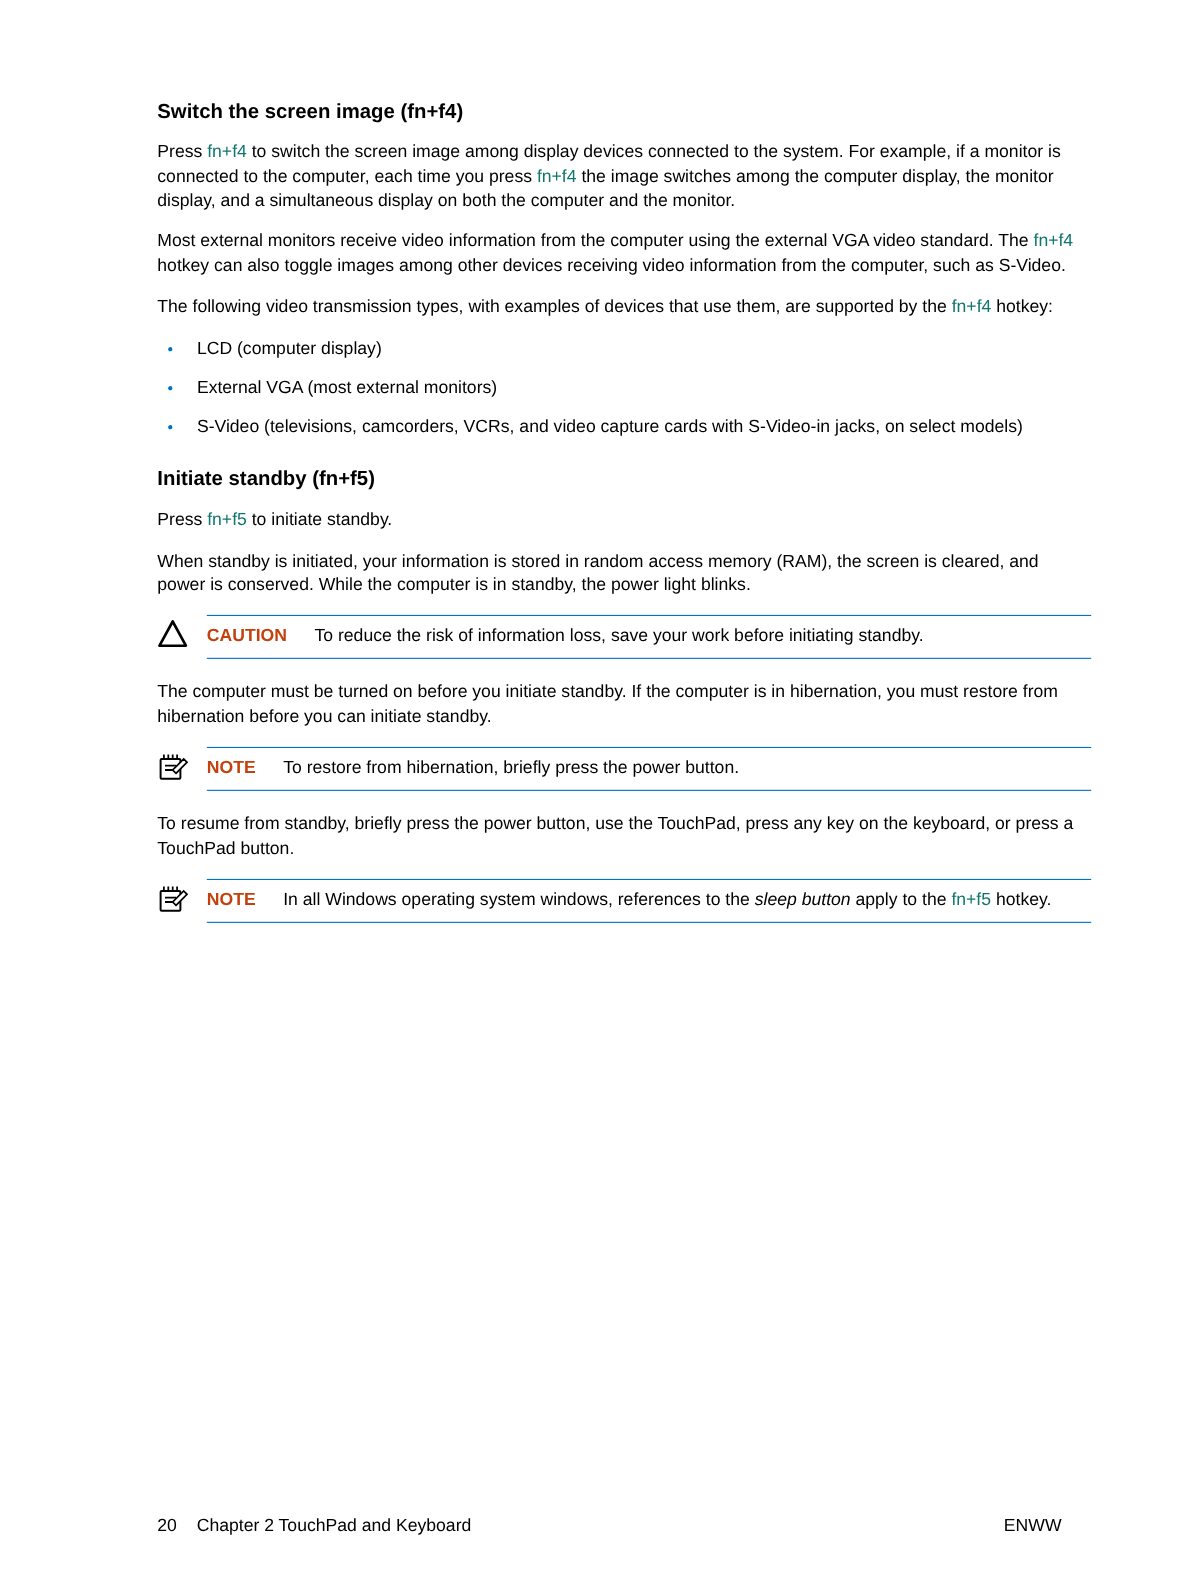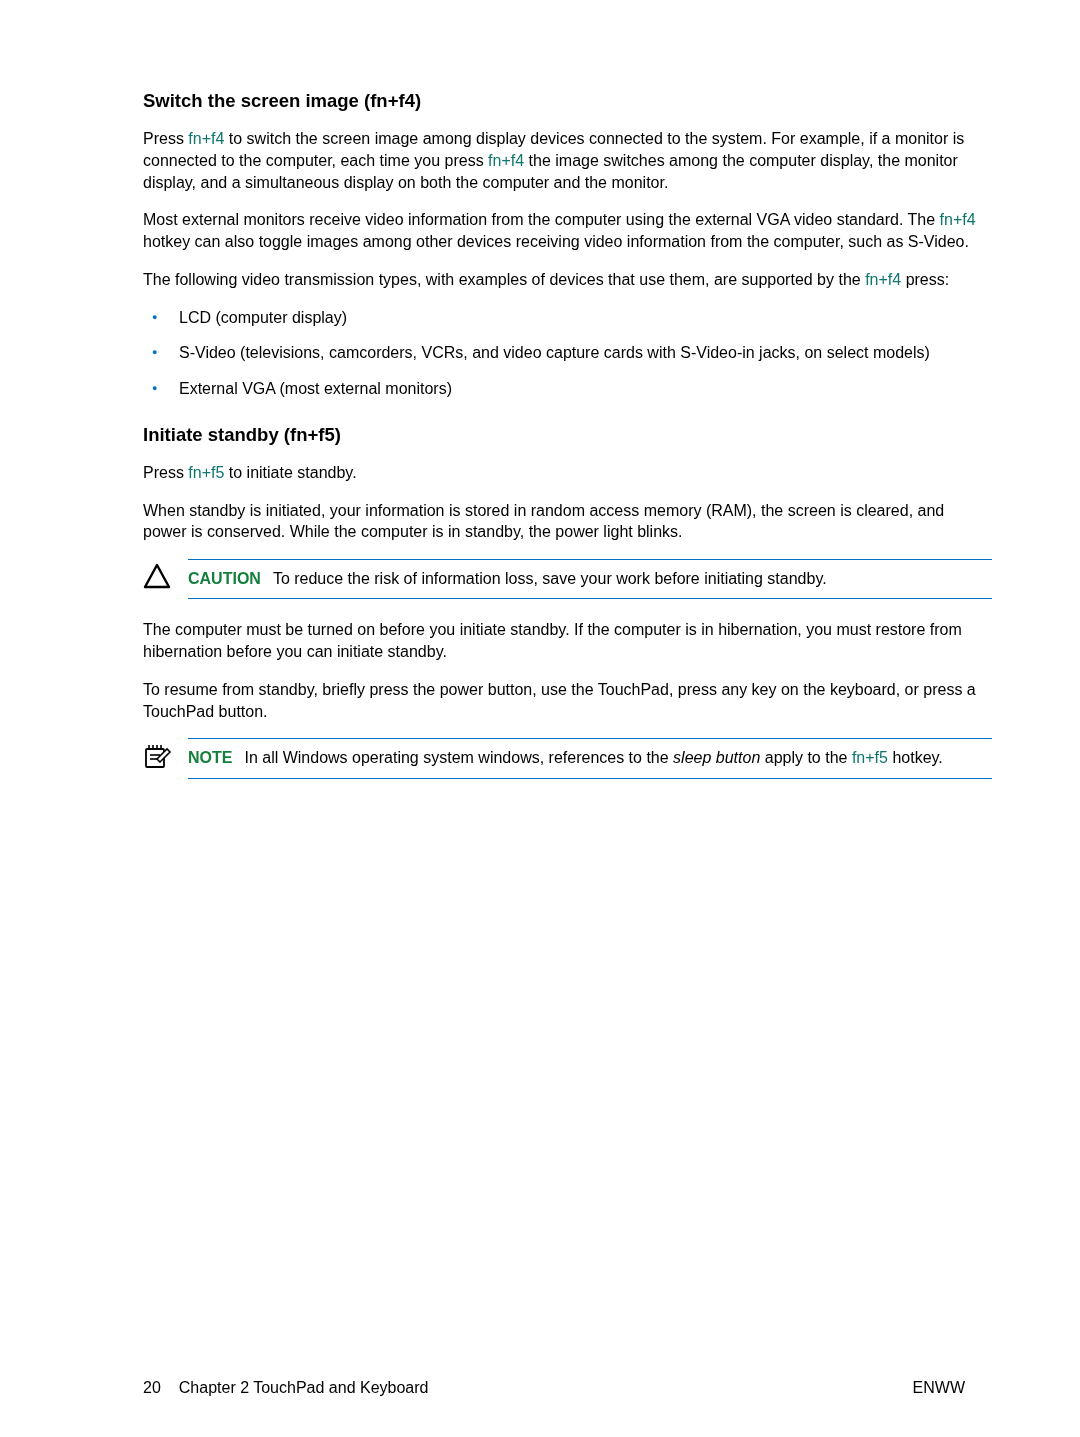--- a/index.html
+++ b/index.html
@@ -59,23 +59,23 @@
     padding-top: 4px;
   }
   .callout .text-col {
     flex: 1;
     border-top: 1px solid #0071c5;
     border-bottom: 1px solid #0071c5;
     padding: 8px 0;
     line-height: 1.4;
   }
   .callout-label {
-    color: #15803d;
+    color: #c2410c;
     font-weight: bold;
-    margin-right: 12px;
+    margin-right: 25px;
   }
   .italic { font-style: italic; }
   .footer {
     position: absolute;
     bottom: 40px;
     left: 143px;
     right: 115px;
     display: flex;
     justify-content: space-between;
     font-size: 16px;
@@ -92,27 +92,27 @@
 
   <p>
     <span>Press </span><span class="hotkey">fn+f4</span><span> to switch the screen image among display devices connected to the system. For example, if a monitor is connected to the computer, each time you press </span><span class="hotkey">fn+f4</span><span> the image switches among the computer display, the monitor display, and a simultaneous display on both the computer and the monitor.</span>
   </p>
 
   <p>
     <span>Most external monitors receive video information from the computer using the external VGA video standard. The </span><span class="hotkey">fn+f4</span><span> hotkey can also toggle images among other devices receiving video information from the computer, such as S-Video.</span>
   </p>
 
   <p>
-    <span>The following video transmission types, with examples of devices that use them, are supported by the </span><span class="hotkey">fn+f4</span><span> press:</span>
+    <span>The following video transmission types, with examples of devices that use them, are supported by the </span><span class="hotkey">fn+f4</span><span> hotkey:</span>
   </p>
 
   <ul class="bullets">
     <li>LCD (computer display)</li>
+    <li>External VGA (most external monitors)</li>
     <li>S-Video (televisions, camcorders, VCRs, and video capture cards with S-Video-in jacks, on select models)</li>
-    <li>External VGA (most external monitors)</li>
   </ul>
 
   <h2 class="section-heading">Initiate standby (fn+f5)</h2>
 
   <p>
     <span>Press </span><span class="hotkey">fn+f5</span><span> to initiate standby.</span>
   </p>
 
   <p>When standby is initiated, your information is stored in random access memory (RAM), the screen is cleared, and power is conserved. While the computer is in standby, the power light blinks.</p>
 
@@ -122,20 +122,37 @@
           <path d="M14 2 L26 24 L2 24 Z" fill="none" stroke="#000" stroke-width="2.4" stroke-linejoin="round"></path>
         </svg>
     </div>
     <div class="text-col">
       <span class="callout-label">CAUTION</span><span>To reduce the risk of information loss, save your work before initiating standby.</span>
     </div>
   </div>
 
   <p>The computer must be turned on before you initiate standby. If the computer is in hibernation, you must restore from hibernation before you can initiate standby.</p>
 
+  <div class="callout">
+    <div class="icon-col">
+      <svg width="30" height="28" viewBox="0 0 30 28">
+        <rect x="3" y="7" width="18" height="18" rx="1" fill="none" stroke="#000" stroke-width="1.8"></rect>
+        <line x1="7" y1="13" x2="17" y2="13" stroke="#000" stroke-width="1.6"></line>
+        <line x1="7" y1="17" x2="14" y2="17" stroke="#000" stroke-width="1.6"></line>
+        <line x1="6" y1="7" x2="6" y2="3" stroke="#000" stroke-width="1.6"></line>
+        <line x1="10" y1="7" x2="10" y2="3" stroke="#000" stroke-width="1.6"></line>
+        <line x1="14" y1="7" x2="14" y2="3" stroke="#000" stroke-width="1.6"></line>
+        <line x1="18" y1="7" x2="18" y2="3" stroke="#000" stroke-width="1.6"></line>
+        <path d="M17 20 L27 10 L24 7 L14 17 Z" fill="#fff" stroke="#000" stroke-width="1.6"></path>
+      </svg>
+    </div>
+    <div class="text-col">
+      <span class="callout-label">NOTE</span><span>To restore from hibernation, briefly press the power button.</span>
+    </div>
+  </div>
 
   <p>To resume from standby, briefly press the power button, use the TouchPad, press any key on the keyboard, or press a TouchPad button.</p>
 
 
   <div class="callout">
     <div class="icon-col">
       <svg width="30" height="28" viewBox="0 0 30 28">
         <rect x="3" y="7" width="18" height="18" rx="1" fill="none" stroke="#000" stroke-width="1.8"></rect>
         <line x1="7" y1="13" x2="17" y2="13" stroke="#000" stroke-width="1.6"></line>
         <line x1="7" y1="17" x2="14" y2="17" stroke="#000" stroke-width="1.6"></line>

